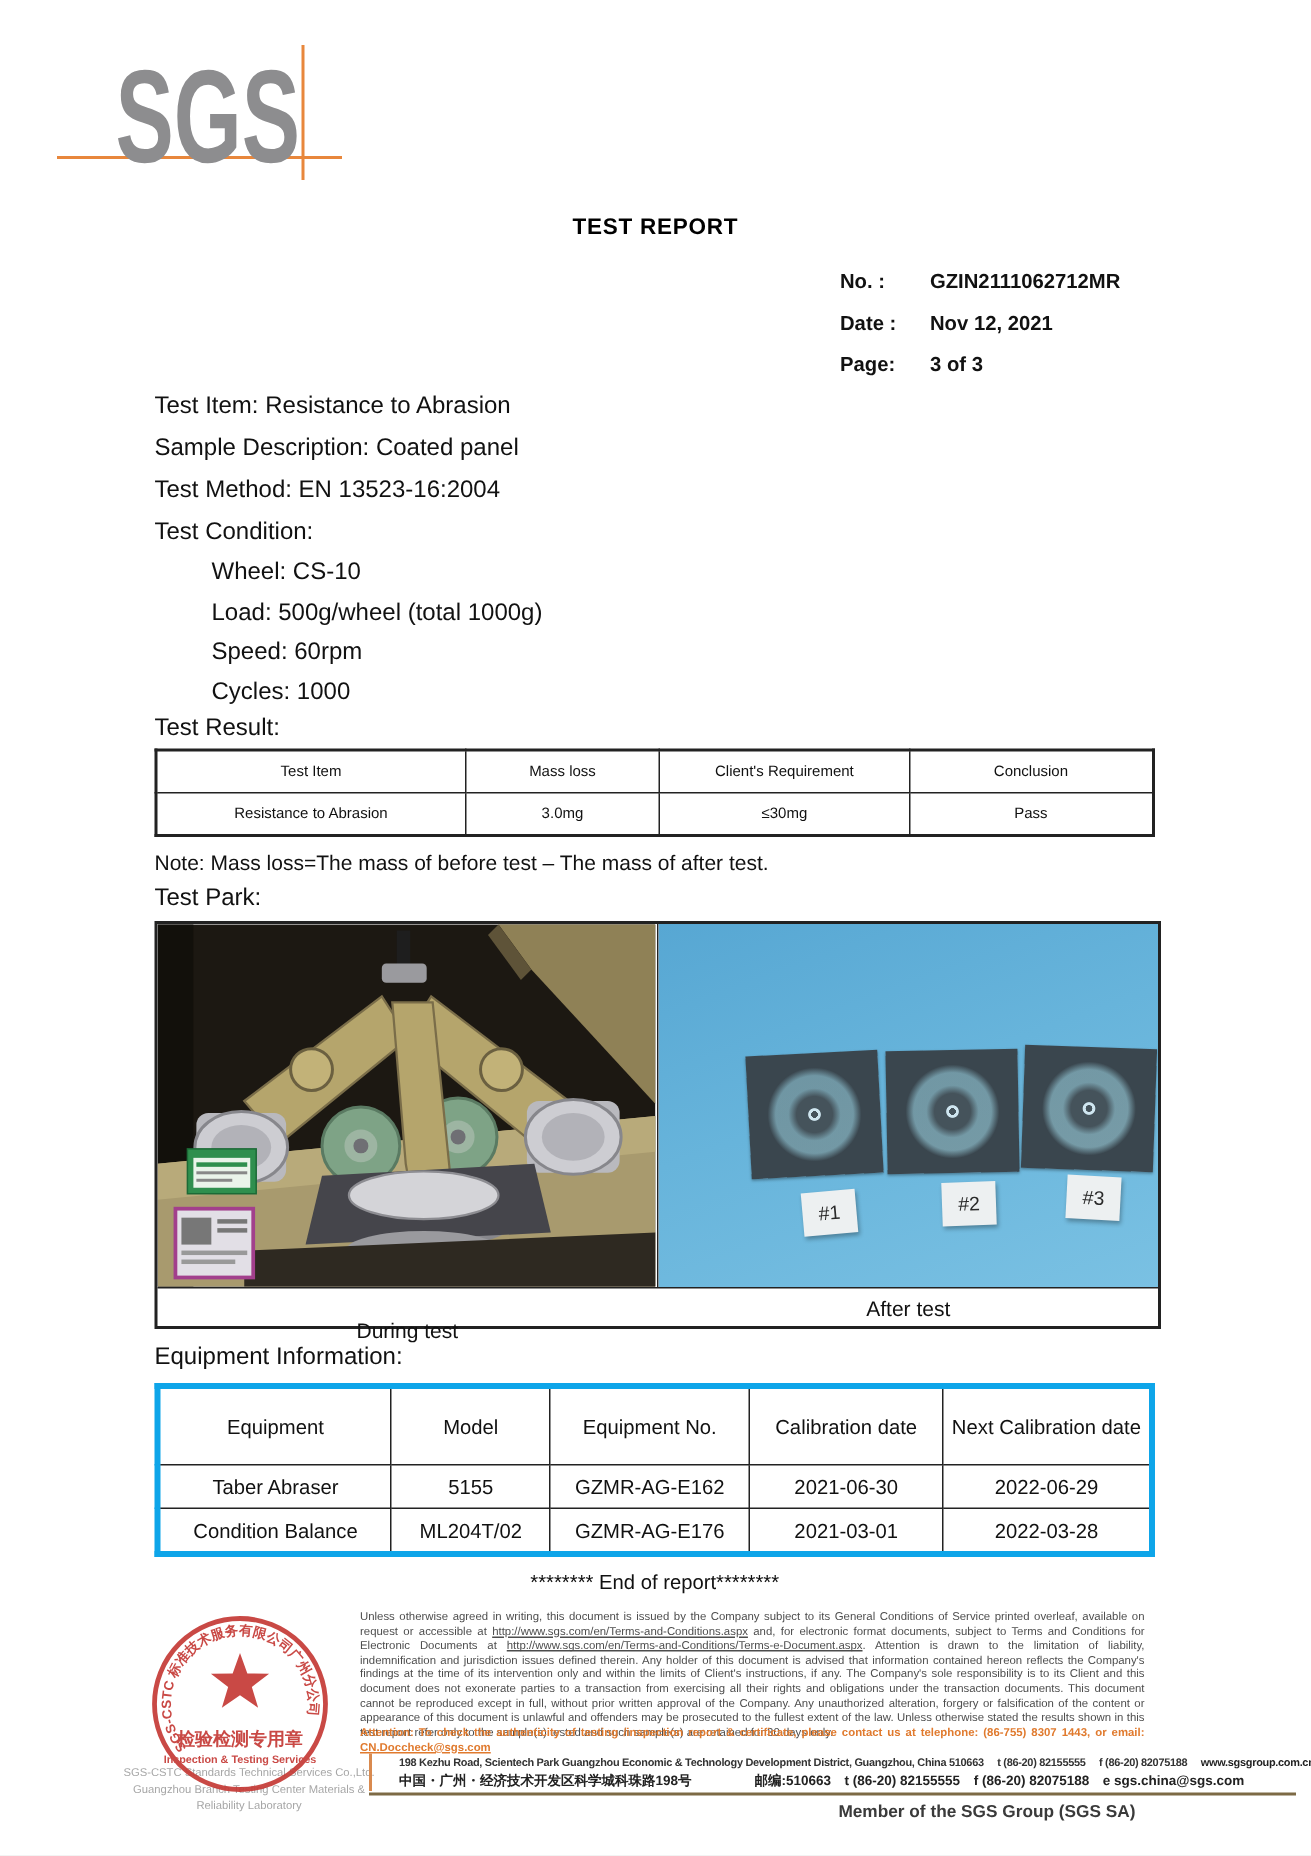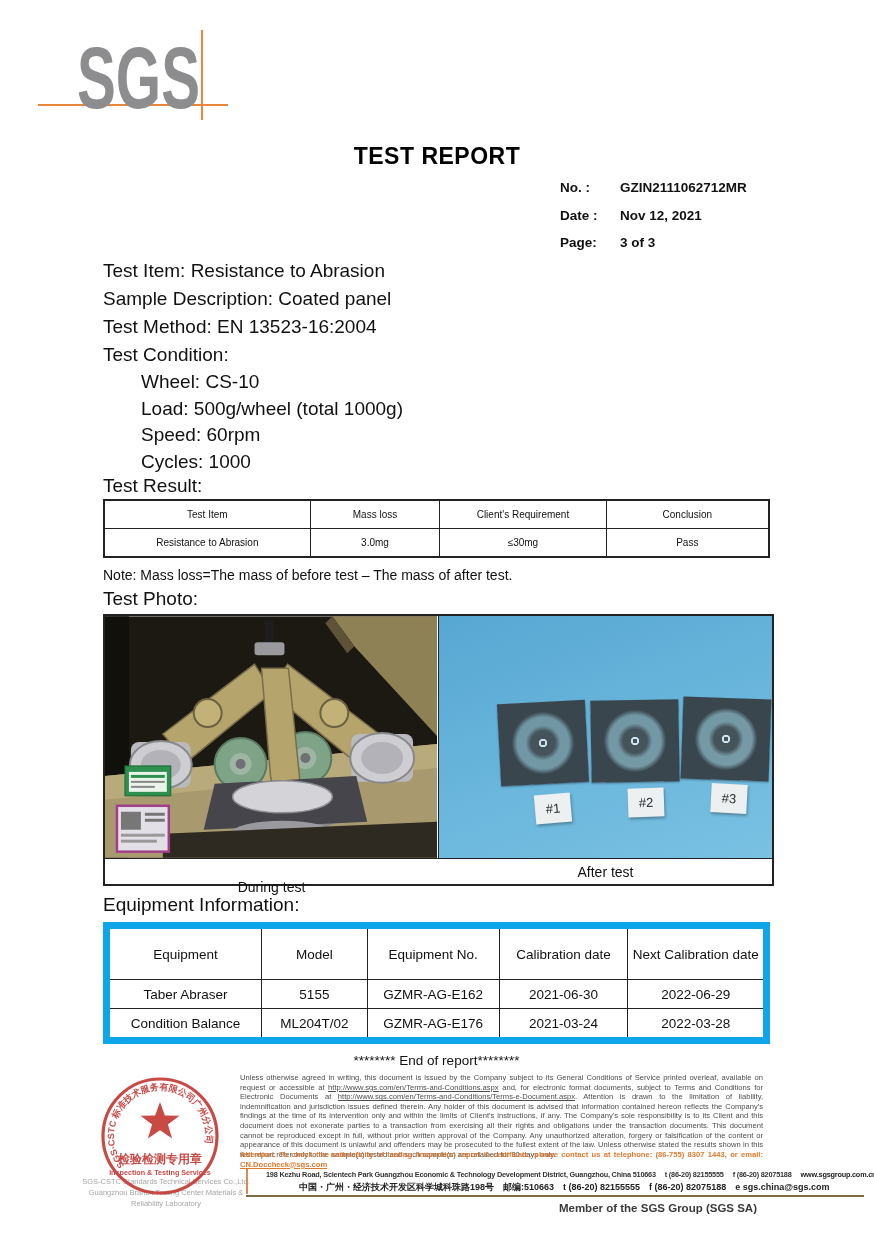--- a/index.html
+++ b/index.html
@@ -2,36 +2,36 @@
 <html><head>
 <meta charset="utf-8">
 <style>
   html,body{margin:0;padding:0;background:#e9e9e9;}
   .page{position:relative;width:874px;height:1237px;background:#fff;margin:0 auto;
         font-family:"Liberation Sans",sans-serif;color:#111;overflow:hidden;}
 
   
   .logo-svg{position:absolute;left:30px;top:22px;}
   .title{position:absolute;left:0;right:0;top:143px;margin:0;text-align:center;
-         font-size:23px;font-weight:bold;letter-spacing:.5px;color:#000;}
+         font-size:15px;font-weight:bold;letter-spacing:.5px;color:#000;}
   .meta{position:absolute;left:560px;top:174px;font-size:13.5px;font-weight:bold;line-height:27.5px;}
   .meta-row{display:flex;}
   .meta-label{width:60px;}
   .meta-value{white-space:nowrap;}
 
   
   .content{position:absolute;left:103px;top:257px;width:667px;}
-  .line{margin:0;font-size:19px;line-height:28px;}
+  .line{margin:0;font-size:16px;line-height:28px;}
   .cond .line{margin-left:38px;line-height:26.5px;}
   .result-label{line-height:21px;}
 
   table{border-collapse:collapse;width:667px;table-layout:fixed;}
   .result-table{margin-top:3px;border:2px solid #222;}
   .result-table td{border:1px solid #222;text-align:center;font-size:10px;height:25px;padding:1px 2px;}
-  .equip-table{margin-top:5px;border:7px solid #0ea5e9;}
+  .equip-table{margin-top:5px;border:4px solid #0ea5e9;}
   .equip-table td{border:1px solid #222;text-align:center;font-size:13.5px;padding:2px 4px;}
   .equip-table .hrow td{height:46px;}
   .equip-table .drow td{height:24px;}
 
   .note{margin:6px 0 0 0;font-size:14px;line-height:22px;}
   .photo-label{margin-top:0;line-height:26px;}
 
   .photo-box{margin-top:2px;width:667px;border:2px solid #222;}
   .photo-row{display:flex;height:242px;}
   .photo-cell{width:50%;height:242px;position:relative;overflow:hidden;}
@@ -133,21 +133,21 @@
       <tr>
         <td>Resistance to Abrasion</td>
         <td>3.0mg</td>
         <td>≤30mg</td>
         <td>Pass</td>
       </tr>
     </tbody>
       </table>
 
     <p class="note">Note: Mass loss=The mass of before test – The mass of after test.</p>
-    <p class="line photo-label">Test Photo:</p>
+    <p class="line photo-label">Test Park:</p>
 
     <div class="photo-box">
       <div class="photo-row">
 
         <div class="photo-cell left">
           <svg width="332" height="242" viewBox="0 0 333 242">
             <rect width="333" height="242" fill="#1c1812"></rect>
             <rect x="0" y="0" width="24" height="242" fill="#12100b"></rect>
             <polygon points="228,0 333,0 333,120 250,30" fill="#8f8156"></polygon>
             <polygon points="228,0 250,30 243,37 221,7" fill="#5e5338"></polygon>
@@ -238,21 +238,21 @@
         <td>Taber Abraser</td>
         <td>5155</td>
         <td>GZMR-AG-E162</td>
         <td>2021-06-30</td>
         <td>2022-06-29</td>
       </tr>
       <tr class="drow">
         <td>Condition Balance</td>
         <td>ML204T/02</td>
         <td>GZMR-AG-E176</td>
-        <td>2021-03-24</td>
+        <td>2021-03-01</td>
         <td>2022-03-28</td>
       </tr>
     </tbody>
       </table>
 
     <p class="end-line">******** End of report********</p>
   </div>
 
   <div class="footer">
 
@@ -279,21 +279,21 @@
     <p class="attention"><span>Attention: To check the authenticity of testing /inspection report &amp; certificate, please contact us at telephone: (86-755) 8307 1443, or email: </span><a href="#">CN.Doccheck@sgs.com</a></p>
 
     <div class="addr">
       <div class="addr-row addr-row1">
         <span>198 Kezhu Road, Scientech Park Guangzhou Economic &amp; Technology Development District, Guangzhou, China 510663</span>
         <span>t (86-20) 82155555</span>
         <span>f (86-20) 82075188</span>
         <a href="#">www.sgsgroup.com.cn</a>
       </div>
       <div class="addr-row addr-row2">
-        <span style="min-width:228px;text-align:right;">中国・广州・经济技术开发区科学城科珠路198号</span>
+        <span style="min-width:228px;">中国・广州・经济技术开发区科学城科珠路198号</span>
         <span>邮编:510663</span>
         <span>t (86-20) 82155555</span>
         <span>f (86-20) 82075188</span>
         <a href="#">e  sgs.china@sgs.com</a>
       </div>
     </div>
 
     <div class="footer-rule"></div>
     <div class="member">Member of the SGS Group (SGS SA)</div>
   </div>

